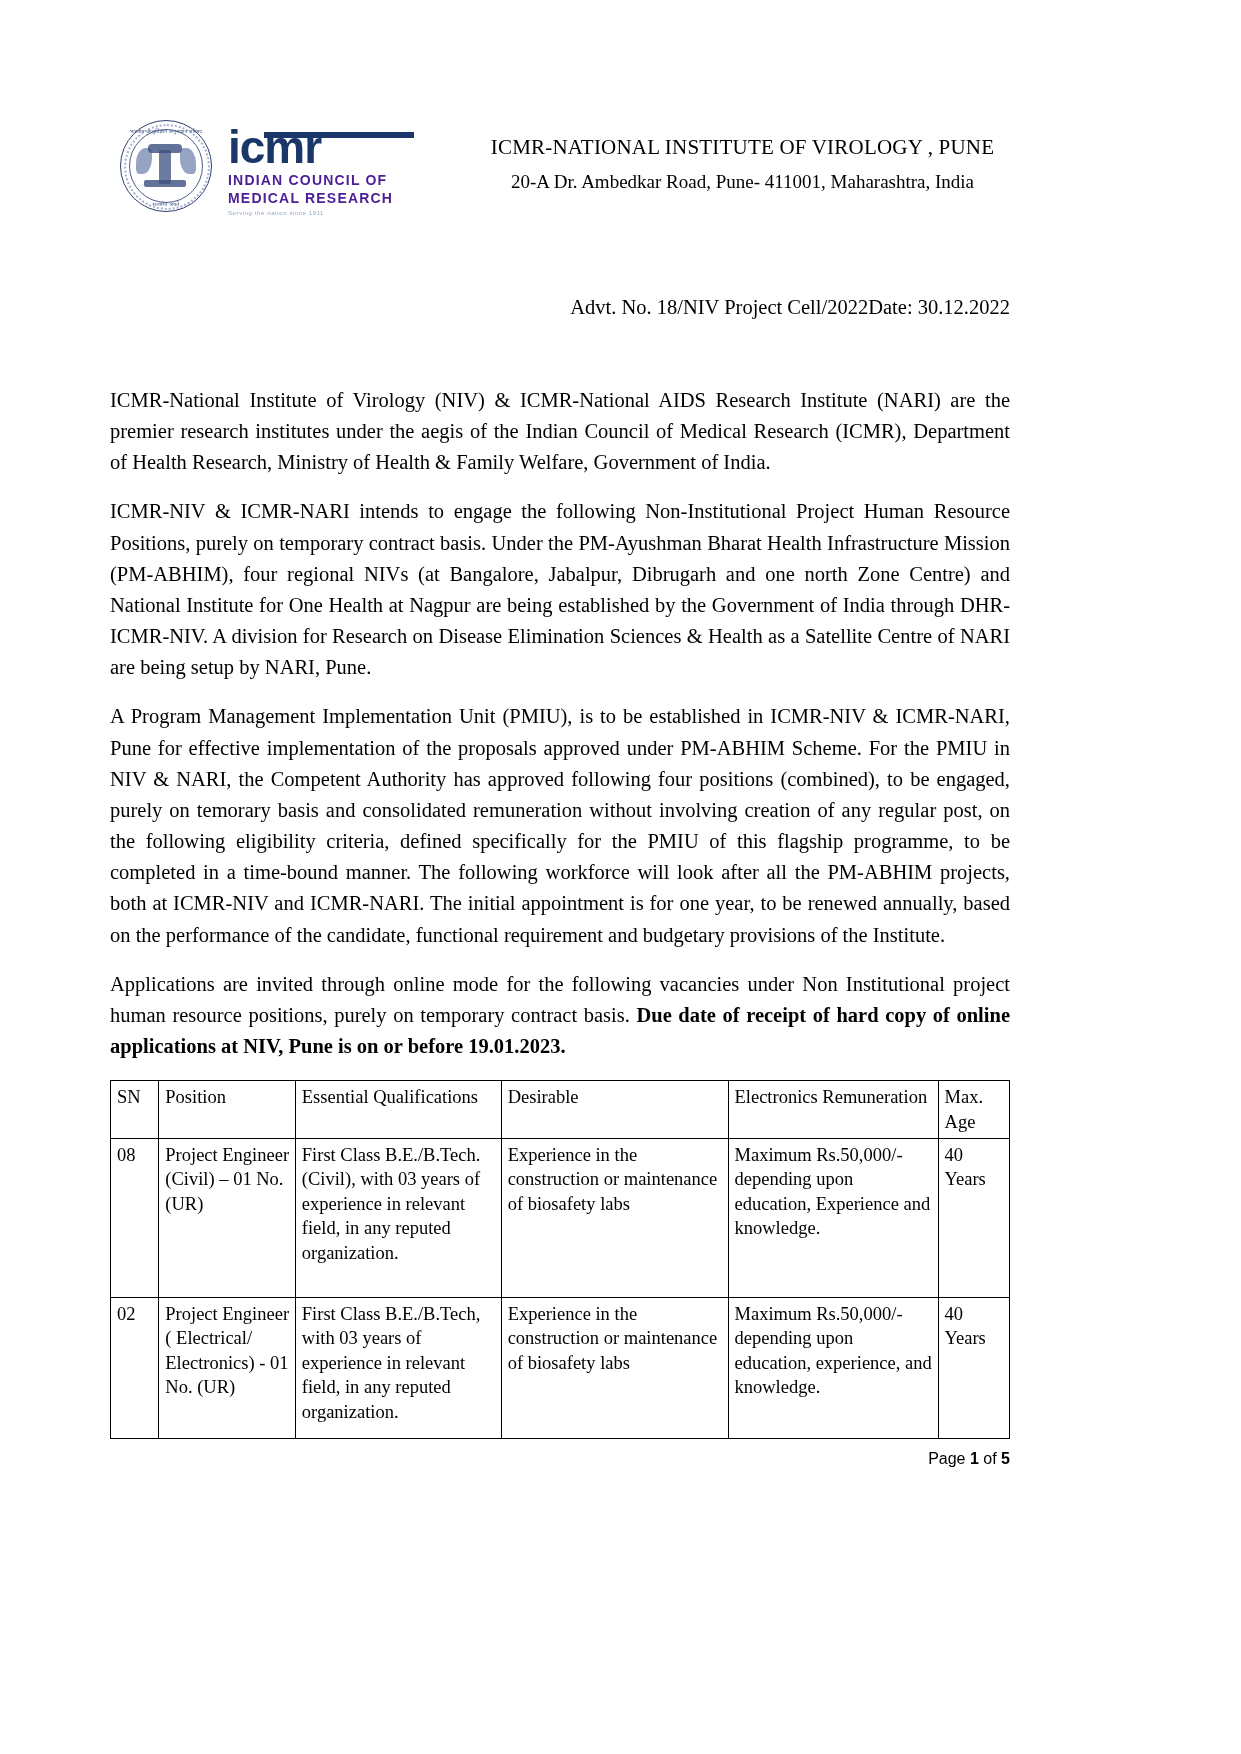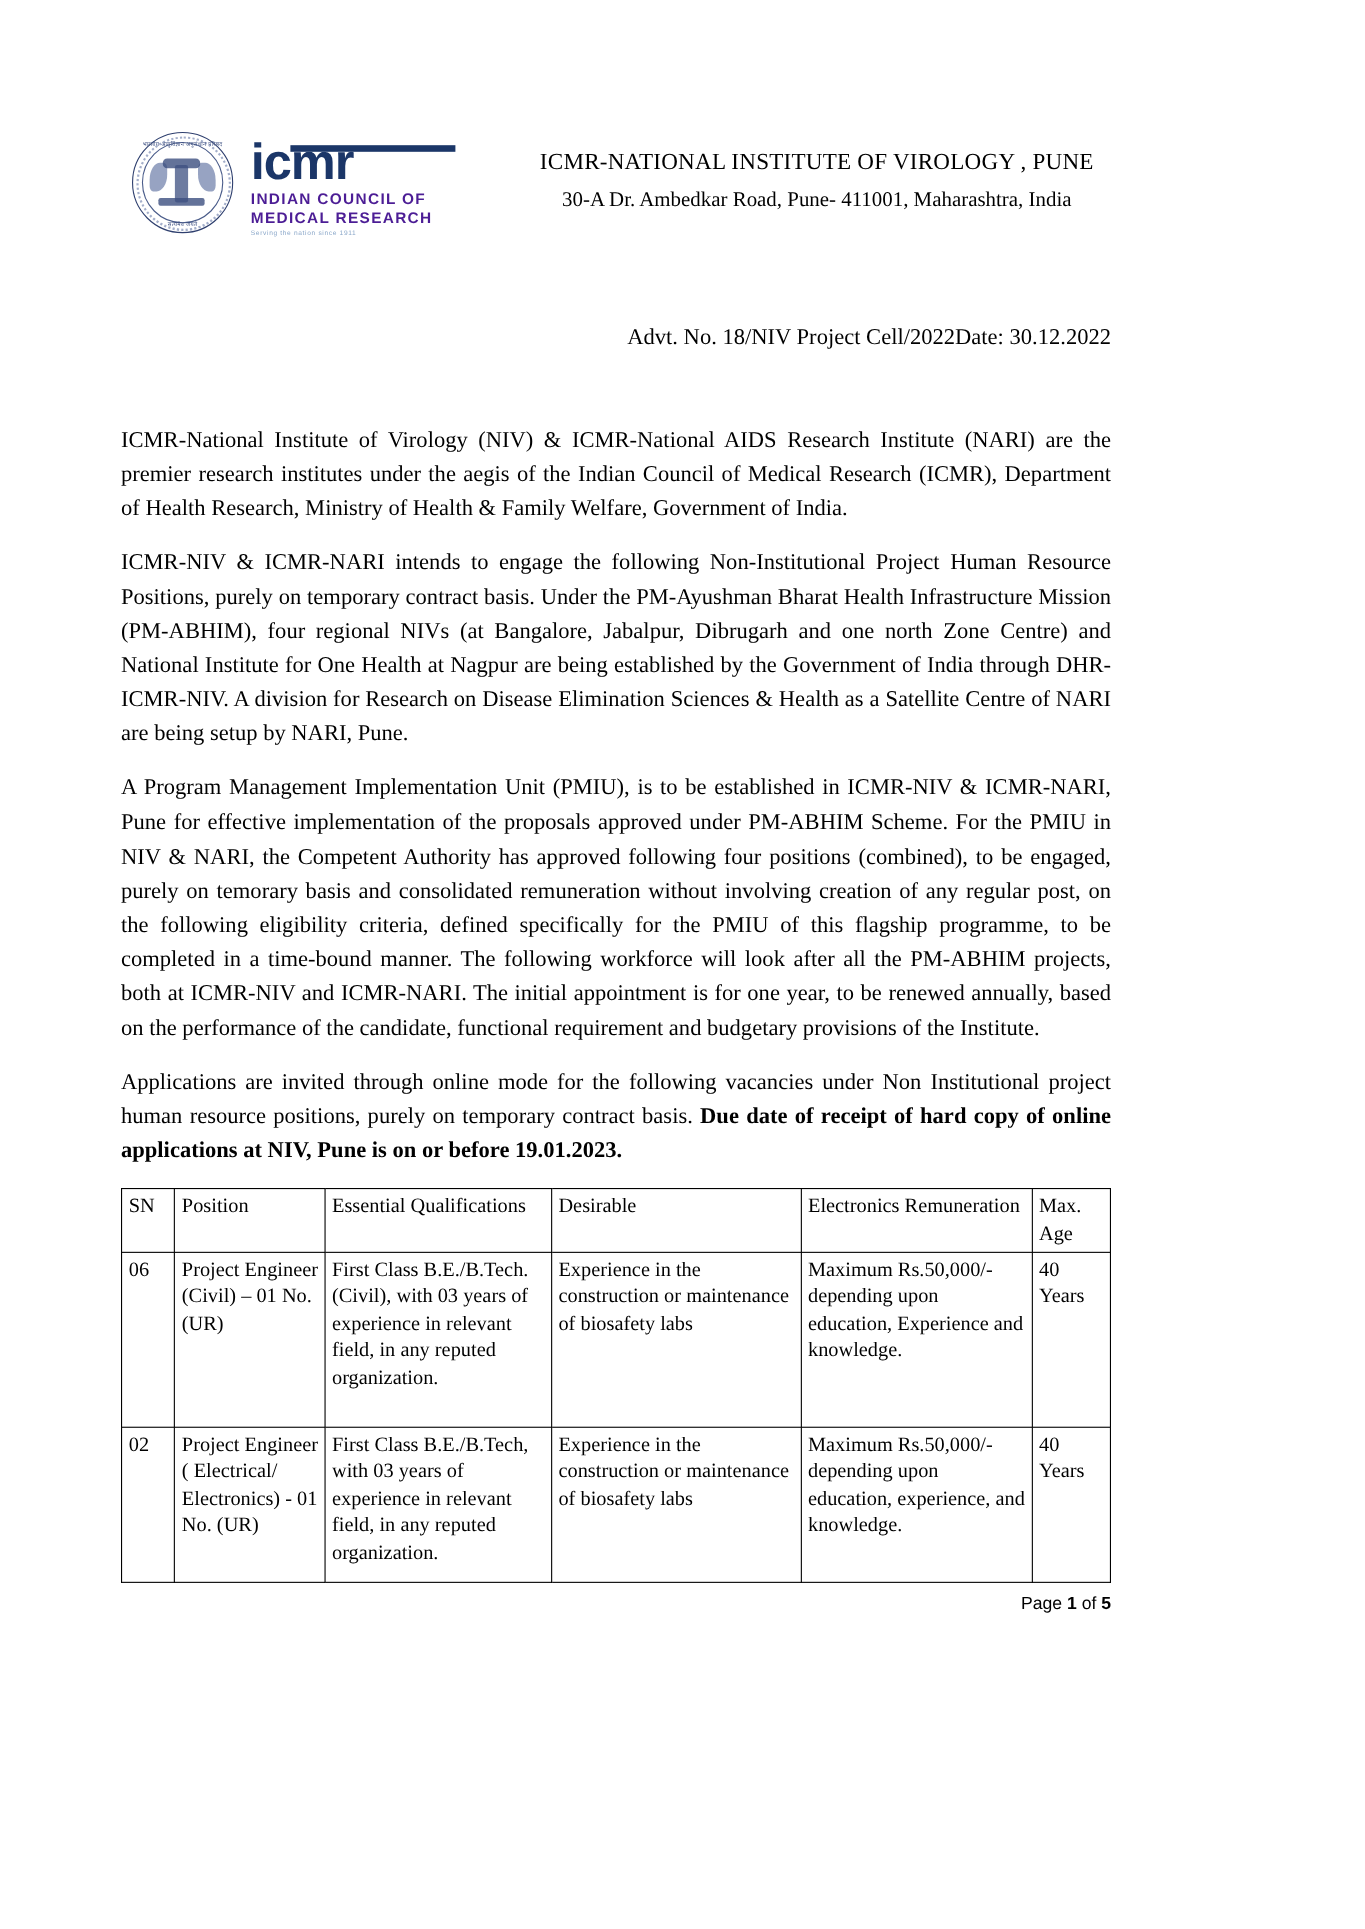--- a/index.html
+++ b/index.html
@@ -265,21 +265,21 @@
           <div class="icmr-word">icmr</div>
           <div class="icmr-sub">INDIAN COUNCIL OF</div>
           <div class="icmr-sub">MEDICAL RESEARCH</div>
           <div class="icmr-tagline">Serving the nation since 1911</div>
         </div>
 
       </div>
 
       <div class="inst-block">
         <div class="inst-name">ICMR-NATIONAL INSTITUTE OF VIROLOGY , PUNE</div>
-        <div class="inst-addr">30-A Dr. Ambedkar Road, Pune- 411001, Maharashtra, India</div>
+        <div class="inst-addr">20-A Dr. Ambedkar Road, Pune- 411001, Maharashtra, India</div>
       </div>
 
     </div>
 
     <div class="advt-row">
       <div>Advt. No. 18/NIV Project Cell/2022</div>
       <div>Date: 30.12.2022</div>
     </div>
 
     <p class="body first-para">ICMR-National Institute of Virology (NIV) &amp; ICMR-National AIDS Research Institute (NARI) are the premier research institutes under the aegis of the Indian Council of Medical Research (ICMR), Department of Health Research, Ministry of Health &amp; Family Welfare, Government of India.</p>
@@ -303,21 +303,21 @@
           <th>SN</th>
           <th>Position</th>
           <th>Essential Qualifications</th>
           <th>Desirable</th>
           <th>Electronics Remuneration</th>
           <th>Max. Age</th>
         </tr>
       </thead>
       <tbody>
         <tr>
-          <td class="pad-row">06</td>
+          <td class="pad-row">08</td>
           <td>Project Engineer (Civil) – 01 No. (UR)</td>
           <td>First Class B.E./B.Tech. (Civil), with 03 years of experience in relevant field, in any reputed organization.</td>
           <td>Experience in the construction or maintenance of biosafety labs</td>
           <td>Maximum Rs.50,000/- depending upon education, Experience and knowledge.</td>
           <td>40 Years</td>
         </tr>
         <tr>
           <td class="pad-row2">02</td>
           <td class="indent">Project Engineer ( Electrical/ Electronics) - 01 No. (UR)</td>
           <td>First Class B.E./B.Tech, with 03 years of experience in relevant field, in any reputed organization.</td>

